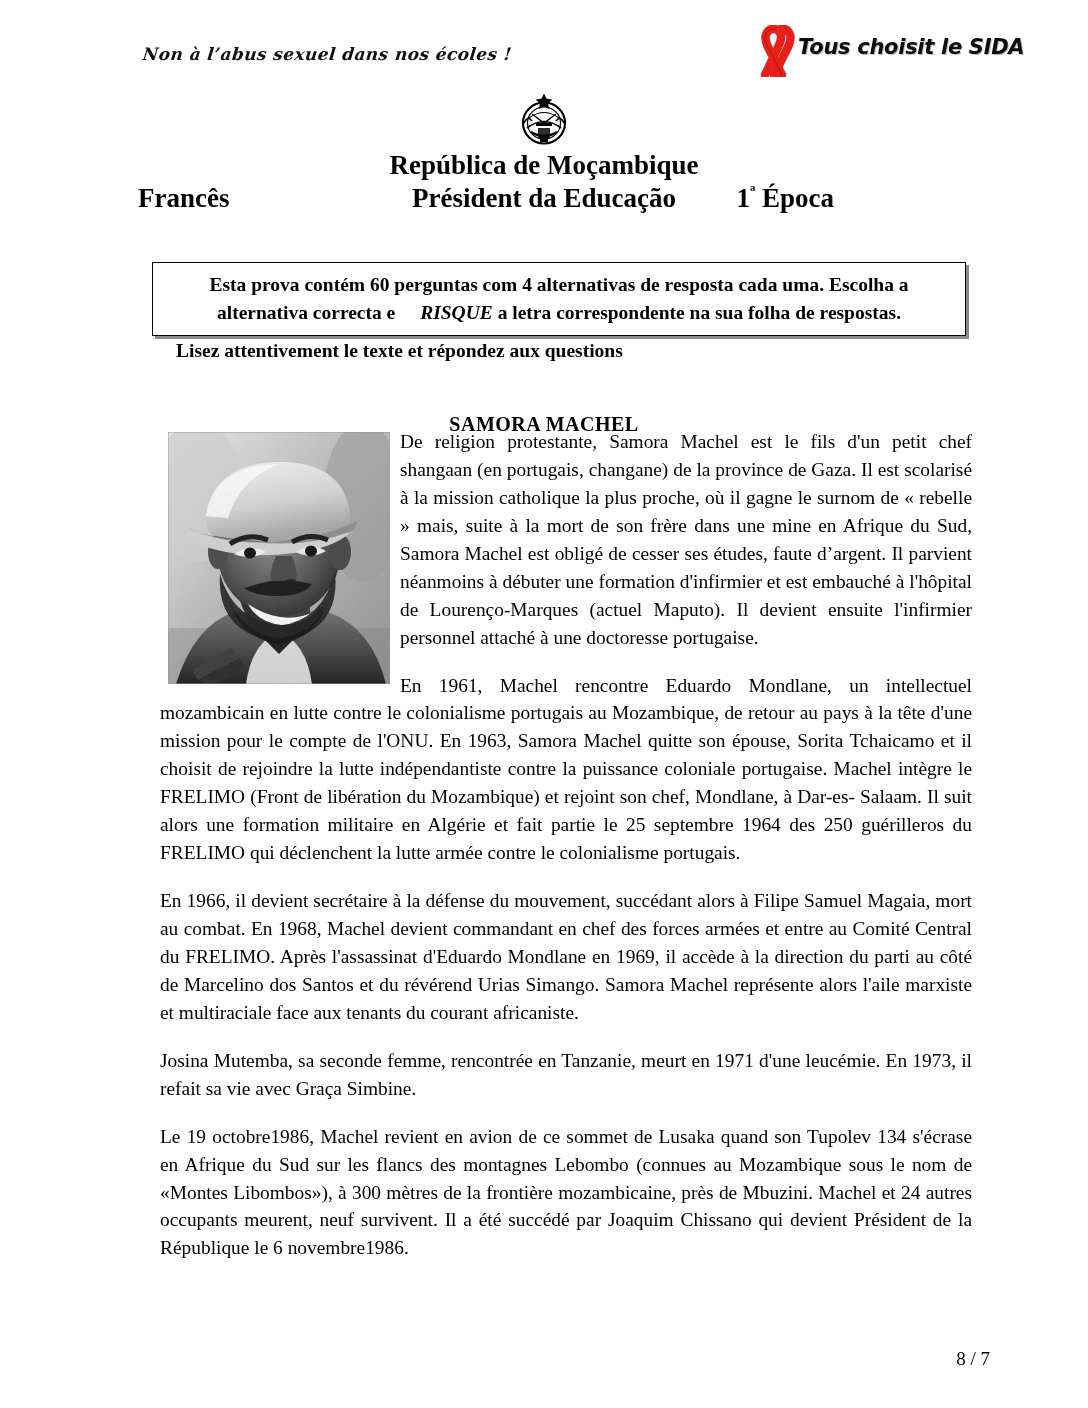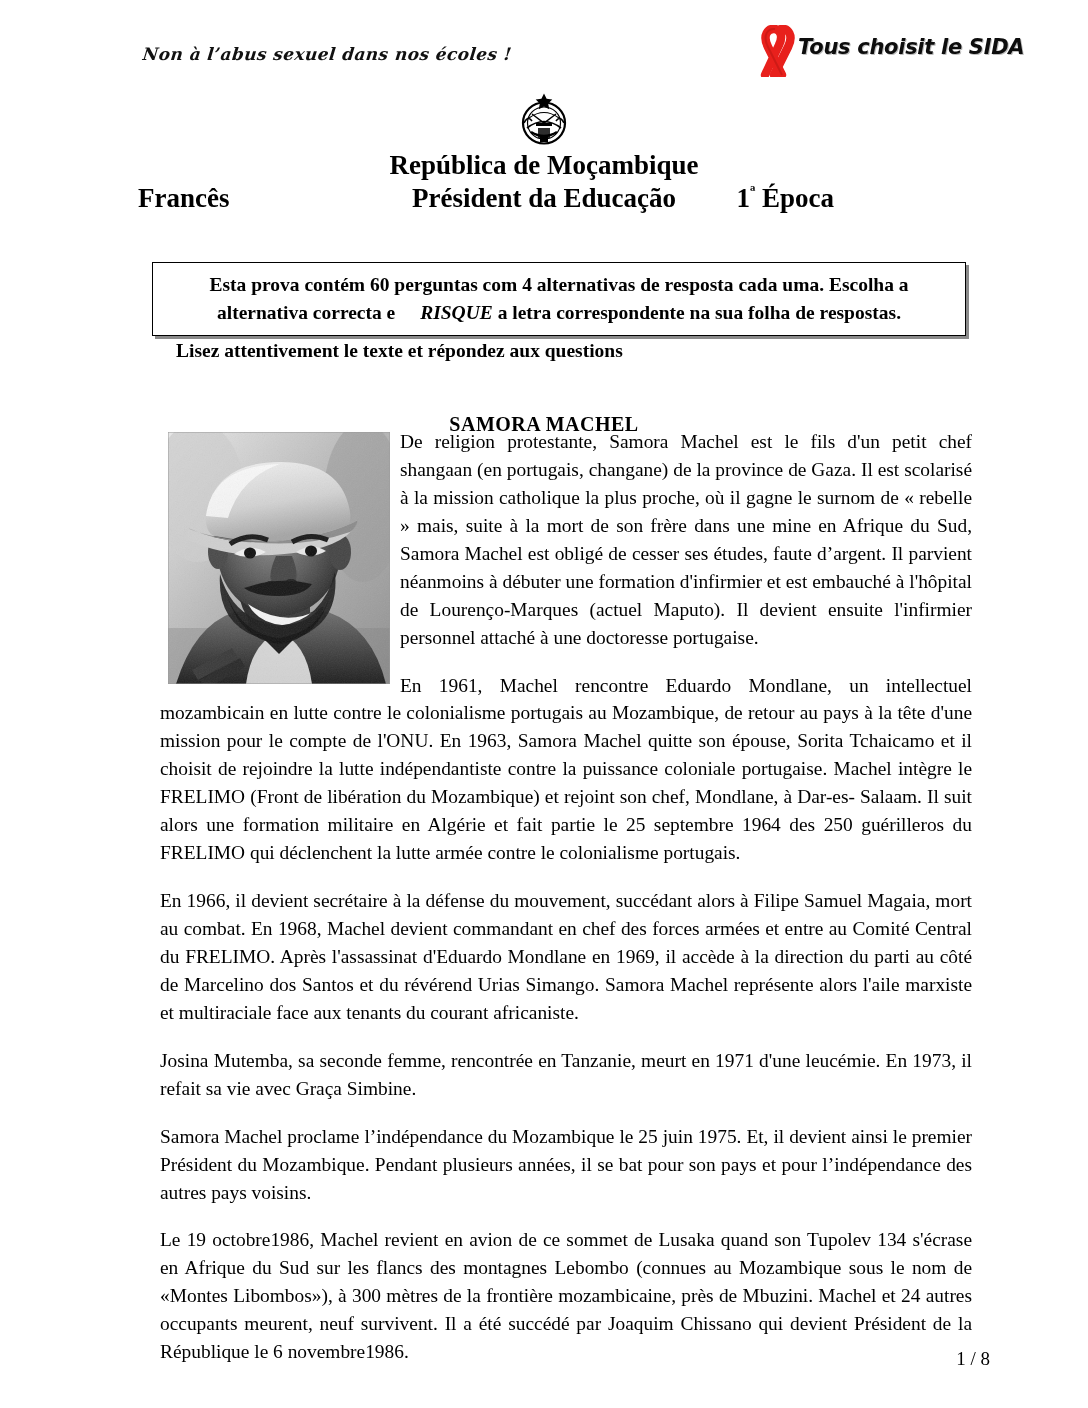--- a/index.html
+++ b/index.html
@@ -338,20 +338,19 @@
       </span>
       <span>De religion protestante, Samora Machel est le fils d'un petit chef shangaan (en portugais, changane) de la province de Gaza. Il est scolarisé à la mission catholique la plus proche, où il gagne le surnom de « rebelle » mais, suite à la mort de son frère dans une mine en Afrique du Sud, Samora Machel est obligé de cesser ses études, faute d’argent. Il parvient néanmoins à débuter une formation d'infirmier et est embauché à l'hôpital de Lourenço-Marques (actuel Maputo). Il devient ensuite l'infirmier personnel attaché à une doctoresse portugaise.</span>
     </p>
 
     <p><span>En 1961, Machel rencontre Eduardo Mondlane, un intellectuel mozambicain en lutte contre le colonialisme portugais au Mozambique, de retour au pays à la tête d'une mission pour le compte de l'ONU. En 1963, Samora Machel quitte son épouse, Sorita Tchaicamo et il choisit de rejoindre la lutte indépendantiste contre la puissance coloniale portugaise. Machel intègre le FRELIMO (Front de libération du Mozambique) et rejoint son chef, Mondlane, à Dar-es- Salaam. Il suit alors une formation militaire en Algérie et fait partie le 25 septembre 1964 des 250 guérilleros du FRELIMO qui déclenchent la lutte armée contre le colonialisme portugais.</span></p>
 
     <p><span>En 1966, il devient secrétaire à la défense du mouvement, succédant alors  à Filipe Samuel Magaia, mort au combat. En 1968, Machel devient commandant en chef des forces armées et entre au Comité Central du FRELIMO. Après l'assassinat d'Eduardo Mondlane en 1969, il accède à la direction du parti au côté de Marcelino dos Santos et du révérend Urias Simango. Samora Machel représente alors l'aile marxiste et multiraciale face aux tenants du courant africaniste.</span></p>
 
     <p><span>Josina Mutemba, sa seconde femme, rencontrée en Tanzanie, meurt en 1971 d'une leucémie. En 1973, il refait sa vie avec Graça Simbine.</span></p>
 
-    <p><span>Samora Machel proclame l’indépendance du Mozambique le 25 juin 1975. Et, il devient ainsi le premier Président du Mozambique. Pendant plusieurs années, il se bat pour son pays et pour l’indépendance des autres pays voisins.</span></p>
 
     <p class="tight"><span>Le 19 octobre1986, Machel revient en avion de ce sommet de Lusaka quand son Tupolev 134 s'écrase en Afrique du Sud sur les flancs des montagnes Lebombo (connues au Mozambique sous le nom de «Montes Libombos»), à 300 mètres de la frontière mozambicaine, près de Mbuzini. Machel et 24 autres occupants meurent, neuf survivent. Il a été succédé par Joaquim Chissano qui devient Président de la République le 6 novembre1986.</span></p>
   </div>
 
-  <div class="footer">1 / 8</div>
+  <div class="footer">8 / 7</div>
 
 </div>
 
 </body></html>

